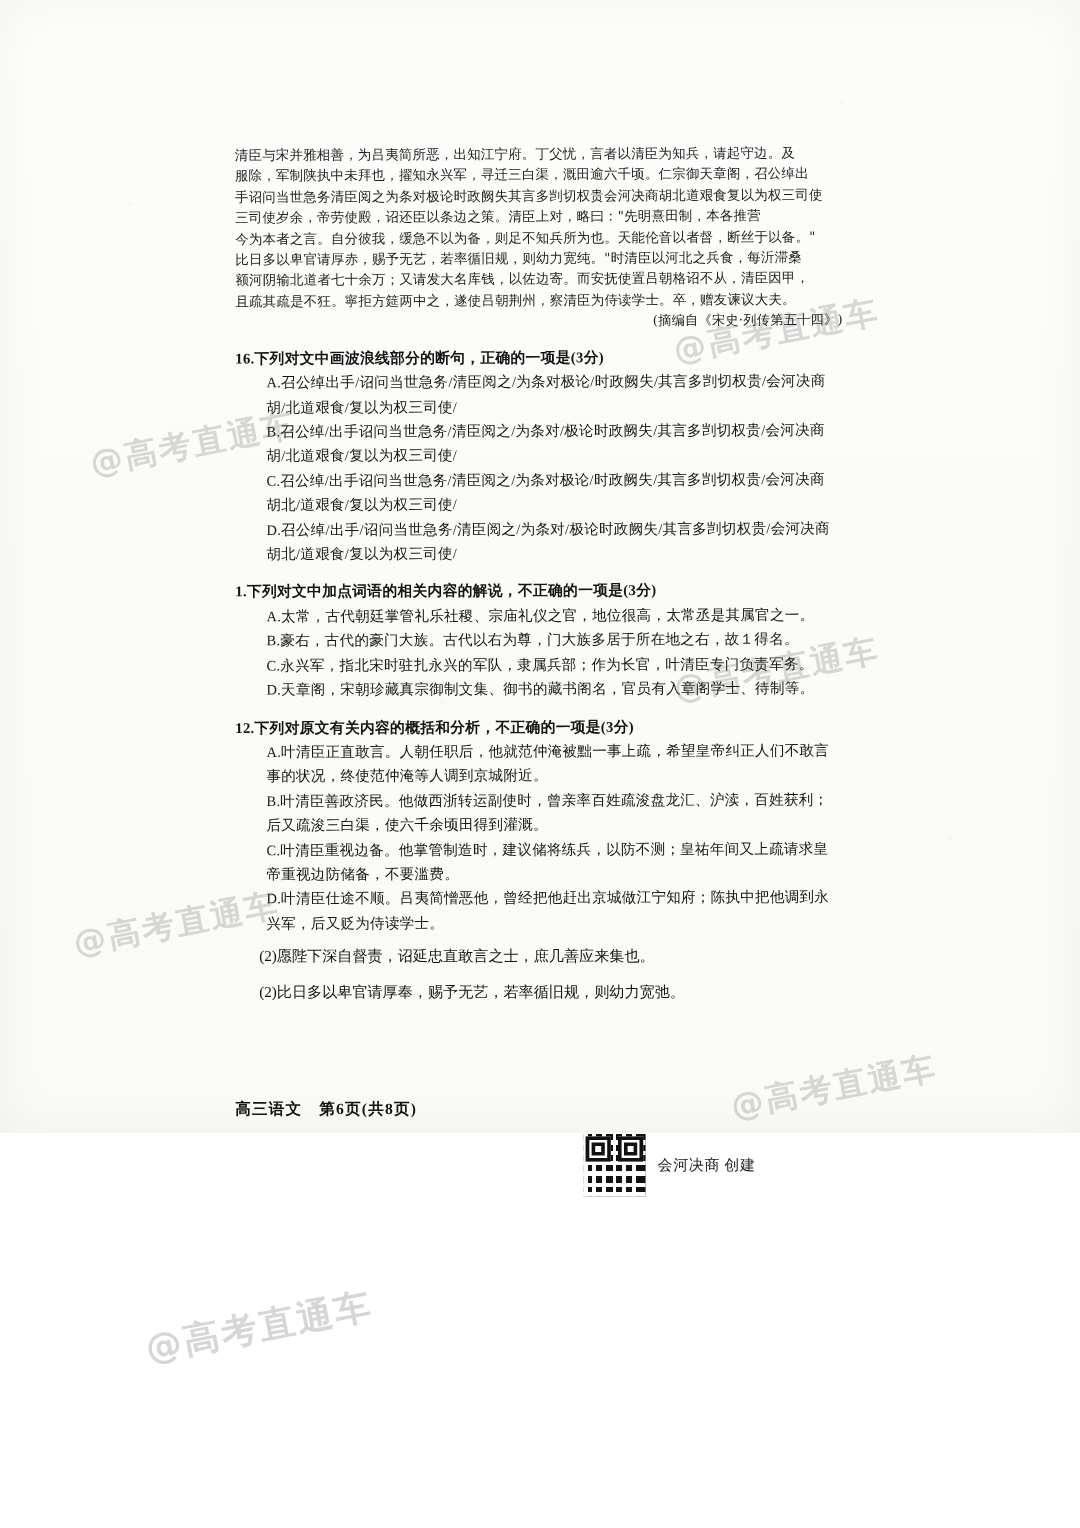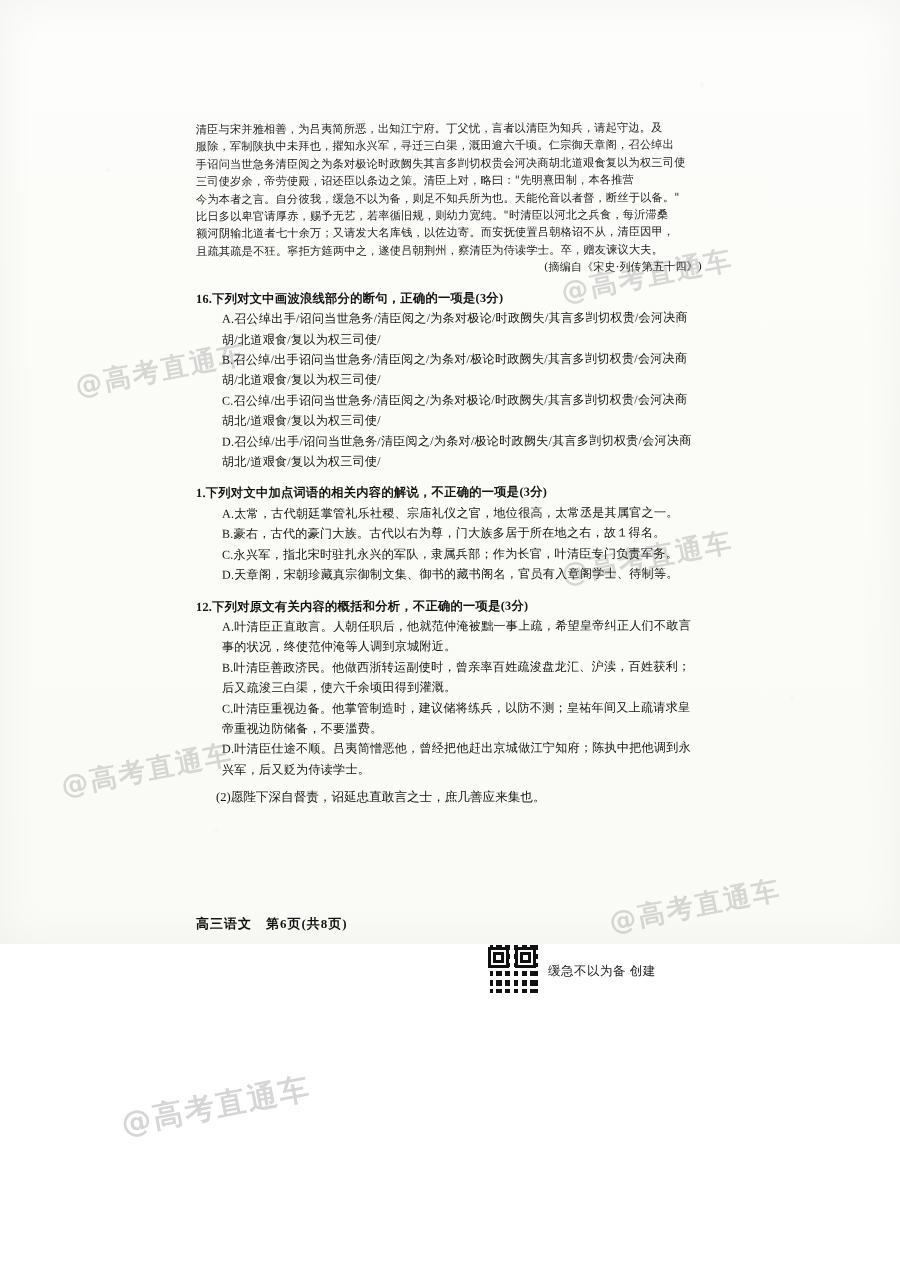--- a/index.html
+++ b/index.html
@@ -224,27 +224,28 @@
       <div class="opt sub">B.叶清臣善政济民。他做西浙转运副使时，曾亲率百姓疏浚盘龙汇、沪渎，百姓获利；</div>
       <div class="opt cont">后又疏浚三白渠，使六千余顷田得到灌溉。</div>
       <div class="opt sub">C.叶清臣重视边备。他掌管制造时，建议储将练兵，以防不测；皇祐年间又上疏请求皇</div>
       <div class="opt cont">帝重视边防储备，不要滥费。</div>
       <div class="opt sub">D.叶清臣仕途不顺。吕夷简憎恶他，曾经把他赶出京城做江宁知府；陈执中把他调到永</div>
       <div class="opt cont">兴军，后又贬为侍读学士。</div>
     </div>
 
 
     <div class="trans-item">(2)愿陛下深自督责，诏延忠直敢言之士，庶几善应来集也。</div>
+    <div class="trans-item">(2)比日多以卑官请厚奉，赐予无艺，若率循旧规，则幼力宽弛。</div>
   </div>
 
   <div class="footer">高三语文　第6页(共8页)</div>
 
   <div class="qr-row">
     <div class="qr"></div>
-    <div class="qr-label">缓急不以为备  创建</div>
+    <div class="qr-label">会河决商  创建</div>
   </div>
 
   <div class="wm w1">@高考直通车</div>
   <div class="wm w2">@高考直通车</div>
   <div class="wm w3">@高考直通车</div>
   <div class="wm w4">@高考直通车</div>
   <div class="wm w5">@高考直通车</div>
   <div class="wm w6">@高考直通车</div>
 
   <div class="edge"></div>

